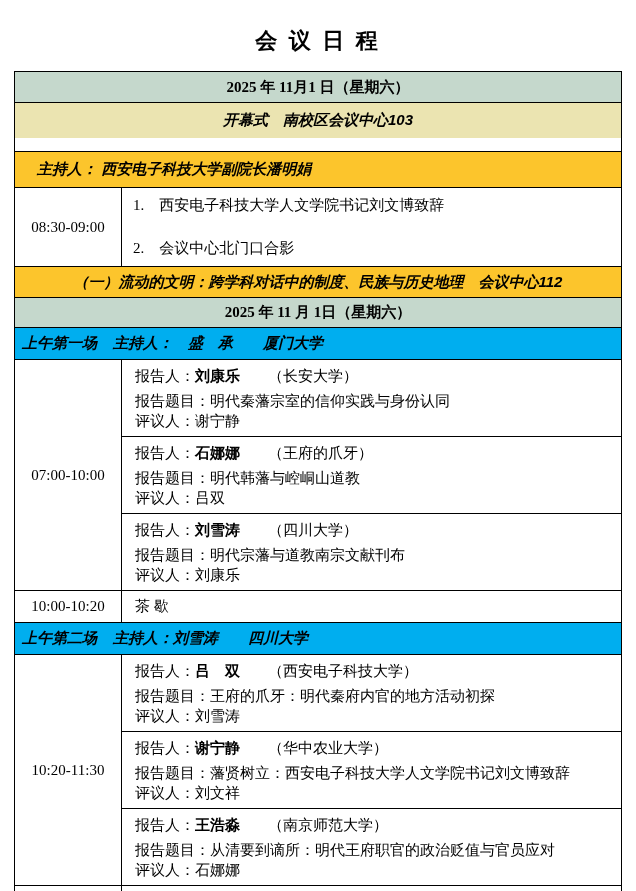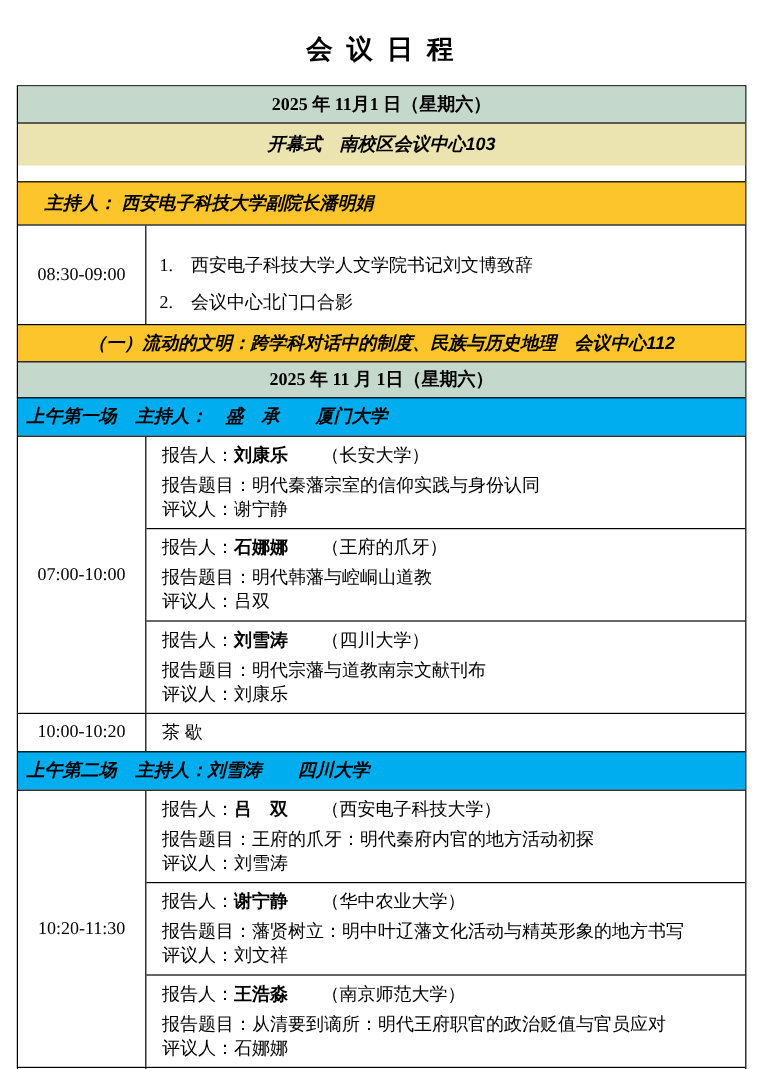--- a/index.html
+++ b/index.html
@@ -42,21 +42,21 @@
   .session-row{background:var(--session-row);min-height:32px;display:flex;align-items:center;font-weight:bold;}
   .session-label{width:98px;padding-left:7px;flex:none;}
   .time-cell{
     width:107px;flex:none;
     border-right:1px solid var(--border);
     display:flex;align-items:center;justify-content:center;
     text-align:center;
   }
   .content-cell{flex:1;display:flex;flex-direction:column;justify-content:center;}
   .opening-items{min-height:62px;}
-  .opening-items .content-cell{padding:24px 0 8px 11px;gap:12px;}
+  .opening-items .content-cell{padding:8px 0 8px 11px;gap:24px;}
   .talks{display:flex;}
   .talk{border-top:1px solid var(--border);padding:6px 6px 5px 13px;}
   .talk:first-child{border-top:none;}
   .talk .line{line-height:20px;}
   .speaker-line{margin-bottom:5px;}
   .speaker-name{font-weight:bold;}
   .speaker-aff{margin-left:28px;}
   .meal-row{min-height:32px;}
   .meal-row .content-cell{padding-left:13px;}
 </style>
@@ -142,21 +142,21 @@
             <span>报告人：</span><span class="speaker-name">吕　双</span><span class="speaker-aff">（西安电子科技大学）</span>
           </div>
           <div class="line">报告题目：王府的爪牙：明代秦府内官的地方活动初探</div>
           <div class="line">评议人：刘雪涛</div>
         </div>
 
         <div class="talk">
           <div class="line speaker-line">
             <span>报告人：</span><span class="speaker-name">谢宁静</span><span class="speaker-aff">（华中农业大学）</span>
           </div>
-          <div class="line">报告题目：藩贤树立：明中叶辽藩文化活动与精英形象的地方书写</div>
+          <div class="line">报告题目：藩贤树立：西安电子科技大学人文学院书记刘文博致辞</div>
           <div class="line">评议人：刘文祥</div>
         </div>
 
         <div class="talk">
           <div class="line speaker-line">
             <span>报告人：</span><span class="speaker-name">王浩淼</span><span class="speaker-aff">（南京师范大学）</span>
           </div>
           <div class="line">报告题目：从清要到谪所：明代王府职官的政治贬值与官员应对</div>
           <div class="line">评议人：石娜娜</div>
         </div>

